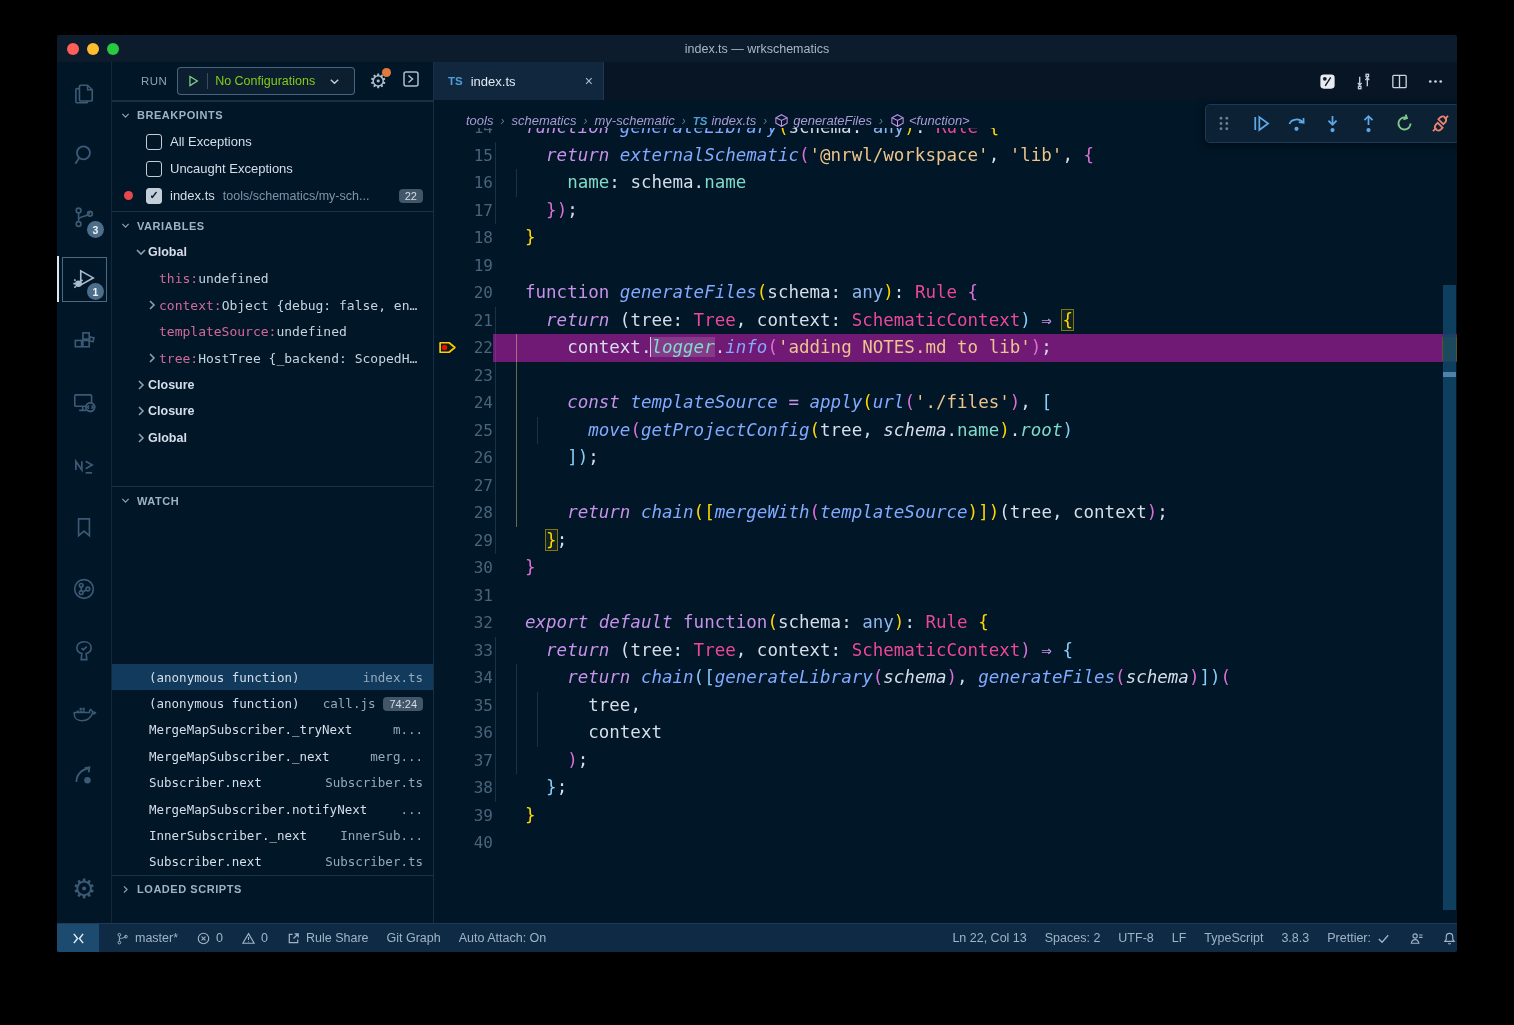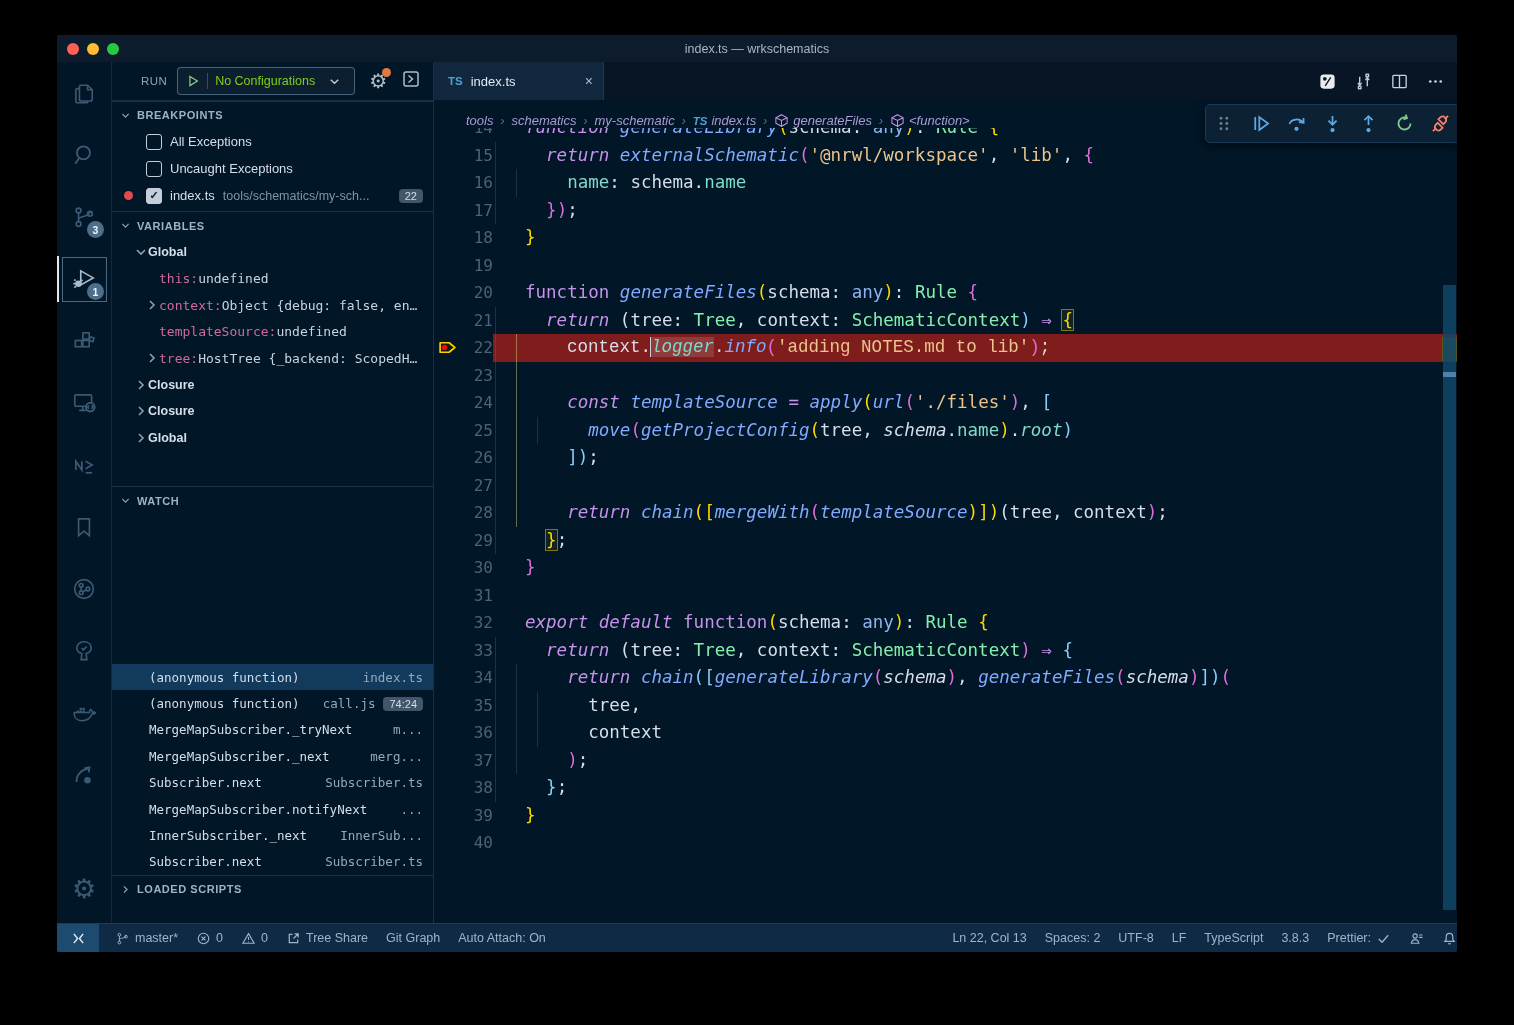--- a/index.html
+++ b/index.html
@@ -79,28 +79,28 @@
   .bc-item{display:flex;align-items:center;gap:4px;}
   .bc-item .cube svg{width:15px;height:15px;display:block;}
   
   #code-wrap{flex:1;position:relative;overflow:hidden;background:#011627;}
   #code-lines{margin-top:-14px;}
   .cl{display:flex;height:27.5px;line-height:27.5px;font-family:"DejaVu Sans Mono",monospace;font-size:17.5px;white-space:pre;}
   .gut{width:26px;flex:0 0 26px;display:flex;align-items:center;justify-content:center;}
   .gut svg{width:19px;height:19px;}
   .ln{width:33px;flex:0 0 33px;text-align:right;color:#4a6479;font-size:16px;}
   .codetxt{flex:1;padding-left:32px;position:relative;min-width:0;}
-  .cl.cur .codetxt{background:#7f1d1d;font-family:Liberation Mono, monospace;}
+  .cl.cur .codetxt{background:#701a75;}
   .guide{position:absolute;top:0;bottom:0;width:1px;background:rgba(95,126,151,.28);}
   .guide.act{background:rgba(221,215,140,.45);}
   .k{color:#c792ea;font-style:italic;}
   .ku{color:#c792ea;}
   .f{color:#82aaff;font-style:italic;}
   .s{color:#ecc48d;}
-  .t{color:#86efac;}
+  .t{color:#ec4899;}
   .w{color:#d6deeb;}
   .wi{color:#d6deeb;font-style:italic;}
   .p{color:#7fdbca;}
   .pi{color:#7fdbca;font-style:italic;}
   .ab{color:#8fb5f0;}
   .op{color:#c792ea;}
   .ar{color:#c792ea;}
   .b1{color:#ffd700;}
   .b2{color:#da70d6;}
   .b3{color:#87cefa;}
@@ -590,21 +590,21 @@
           </span>
           <span>0</span>
         </span>
         <span class="sb-item">
           <span style="display: flex;">
             <svg viewBox="0 0 16 16" fill="none" stroke="currentColor" stroke-width="1.3">
               <path d="M7 3.5H3.5v9h9V9"></path>
               <path d="M9.2 3h3.8v3.8M12.8 3.2 8 8"></path>
             </svg>
           </span>
-          <span>Tree Share</span>
+          <span>Rule Share</span>
         </span>
         <span class="sb-item">
           <span>Git Graph</span>
         </span>
         <span class="sb-item">
           <span>Auto Attach: On</span>
         </span>
       </div>
     <div id="sb-right">
         <span class="sb-item">

